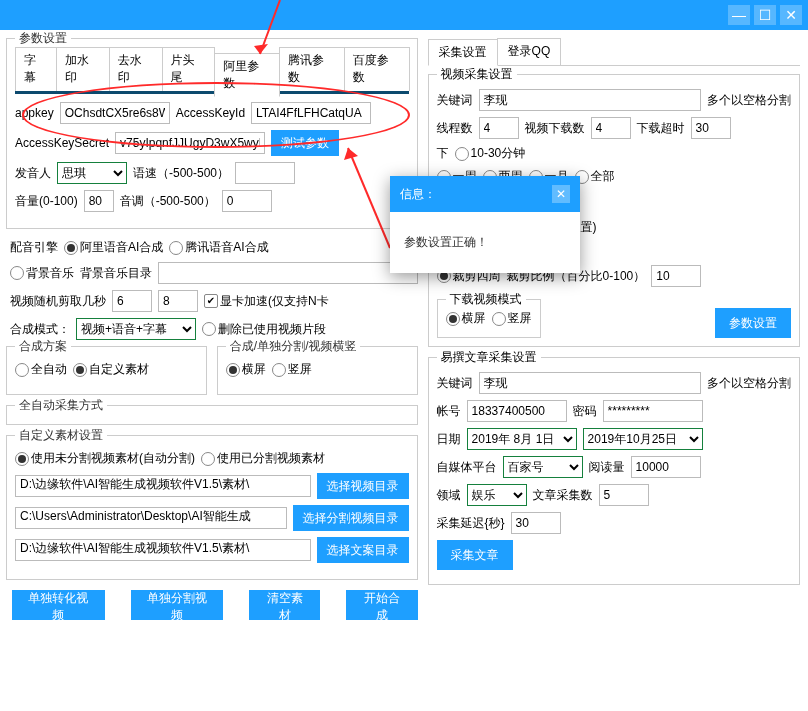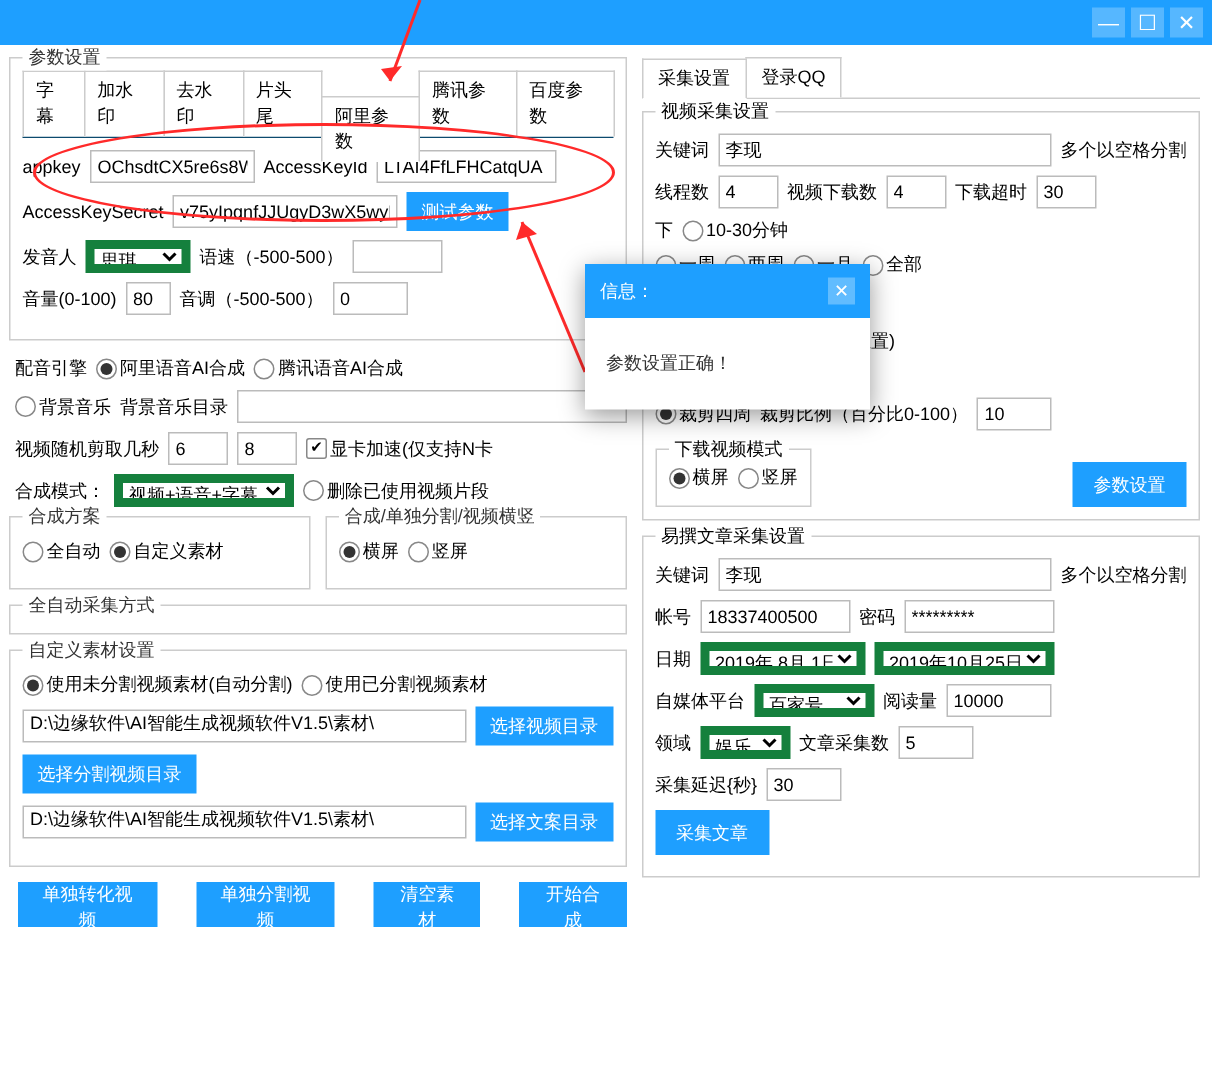--- a/index.html
+++ b/index.html
@@ -3,27 +3,27 @@
 <meta charset="utf-8">
 <style>
   * { box-sizing: border-box; margin: 0; padding: 0; font-family: "Microsoft YaHei", sans-serif; font-size: 12px; }
   body { background: #fff; width: 808px; height: 711px; overflow: hidden; position: relative; }
   .titlebar { height: 30px; background: #1E9FFF; display: flex; justify-content: flex-end; align-items: center; padding-right: 6px; }
   .tbtn { width: 22px; height: 20px; background: rgba(255,255,255,0.25); color:#fff; display:flex; align-items:center; justify-content:center; margin-left:4px; font-size:14px; }
   .main { display:flex; padding: 8px 6px; gap:8px; }
   .col { flex:1; }
   .group { border:1px solid #ccc; margin-bottom:10px; padding:8px 8px 10px 8px; position:relative; }
   .group-title { position:absolute; top:-9px; left:8px; background:#fff; padding:0 4px; color:#333; }
-  .tabs { display:flex; border-bottom:1px solid #0c4a6e; margin-bottom:8px; }
+  .tabs { display:flex; border-bottom:3px solid #0c4a6e; margin-bottom:8px; }
   .tabs span { padding:4px 8px; border:1px solid #ccc; border-bottom:none; margin-right:-1px; background:#fff; cursor:pointer; }
-  .tabs span.active { background:#fff; border-bottom:1px solid #fff; position:relative; top:17px; }
+  .tabs span.active { background:#fff; border-bottom:1px solid #fff; position:relative; top:6px; }
   .row { display:flex; align-items:center; gap:6px; margin:6px 0; flex-wrap:wrap; }
   .lbl { white-space:nowrap; }
   input.txt { border:1px solid #bbb; height:22px; padding:0 4px; background:#fff; }
-  select.sel { border:6px solid #15803d; height:22px; background:#fff; }
+  select.sel { border:1px solid #15803d; height:22px; background:#fff; }
   .btn-blue { background:#1E9FFF; color:#fff; border:none; height:26px; padding:0 10px; cursor:pointer; }
   .btn-blue.big { height:30px; padding:0 14px; }
   .radio, .check { display:inline-flex; align-items:center; gap:2px; white-space:nowrap; }
   .radio .r, .check .c { width:14px; height:14px; border:1px solid #888; border-radius:50%; display:inline-flex; align-items:center; justify-content:center; }
   .radio .r.on::after { content:""; width:8px; height:8px; background:#333; border-radius:50%; }
   .check .c { border-radius:2px; }
   .check .c.on::after { content:"✔"; font-size:10px; line-height:1; }
   .path { border:1px solid #bbb; height:22px; padding:0 4px; flex:1; min-width:0; overflow:hidden; white-space:nowrap; text-overflow:ellipsis; }
   .footer-btns { display:flex; gap:26px; margin-top:4px; padding-left:6px; }
   .tabs2 { display:flex; border-bottom:1px solid #ccc; margin-bottom:8px; }
@@ -173,20 +173,21 @@
         <span class="radio">
             <span class="r"></span>
             <span>使用已分割视频素材</span>
           </span>
       </div>
       <div class="row">
         <div class="path">D:\边缘软件\AI智能生成视频软件V1.5\素材\</div>
         <button class="btn-blue">选择视频目录</button>
       </div>
       <div class="row">
+        <div class="path">C:\Users\Administrator\Desktop\AI智能生成</div>
         <button class="btn-blue">选择分割视频目录</button>
       </div>
       <div class="row">
         <div class="path">D:\边缘软件\AI智能生成视频软件V1.5\素材\</div>
         <button class="btn-blue">选择文案目录</button>
       </div>
     </div>
 
     <div class="footer-btns">
       <button class="btn-blue big">单独转化视频</button>

